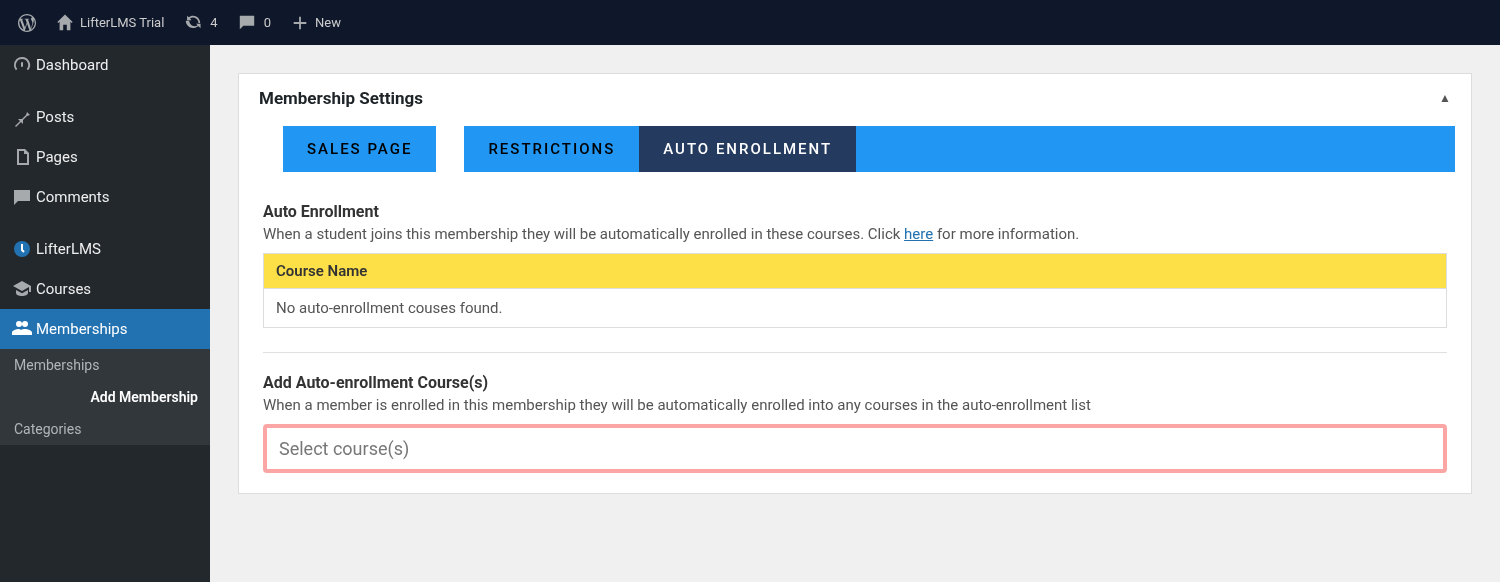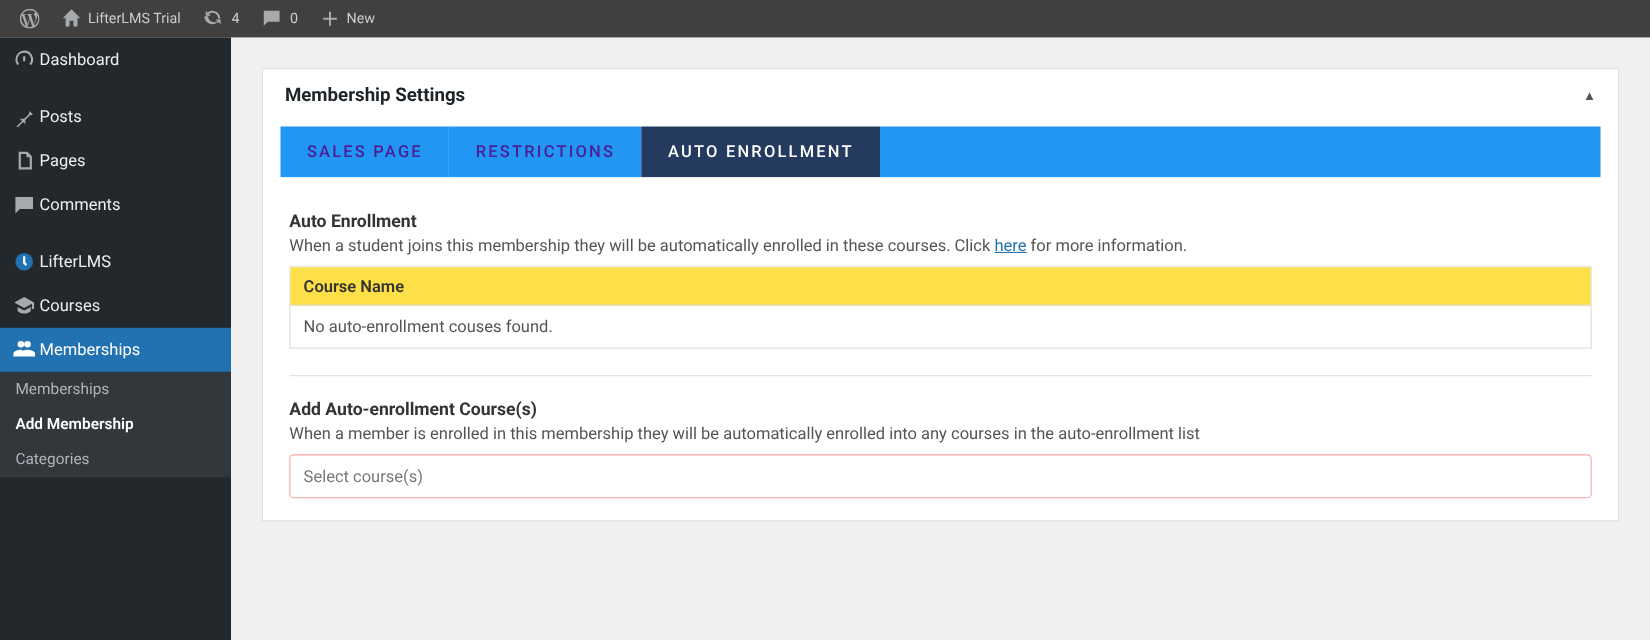--- a/index.html
+++ b/index.html
@@ -1,63 +1,63 @@
 <!DOCTYPE html>
 <html><head>
 <meta charset="utf-8">
 <style>
 * { margin: 0; padding: 0; box-sizing: border-box; }
 body { font-family: -apple-system, BlinkMacSystemFont, "Segoe UI", Roboto, sans-serif; background: #f0f0f0; width: 1500px; height: 582px; overflow: hidden; }
 
 
-.admin-bar { background: #404040; height: 34px; display: flex; align-items: center; padding: 0 8px; color: #ccc; font-size: 13px; }
+.admin-bar { background: #0f172a; height: 45px; display: flex; align-items: center; padding: 0 8px; color: #ccc; font-size: 13px; }
 .admin-bar-item { display: flex; align-items: center; gap: 6px; padding: 0 10px; height: 100%; cursor: pointer; color: #ccc; }
 .admin-bar-item svg { width: 18px; height: 18px; fill: #a7aaad; }
 .admin-bar-item span.count { color: #ccc; margin-left: 2px; }
 
 
 .wrapper { display: flex; height: calc(582px - 34px); }
 
 
 .sidebar { background: #23282d; width: 210px; flex-shrink: 0; }
 .menu-item { display: flex; align-items: center; gap: 4px; padding: 10px 12px; color: #eee; font-size: 15px; cursor: pointer; position: relative; }
 .menu-item.current { background: #2271b1; color: #fff; }
 .menu-item.current::after { content: ""; position: absolute; right: -8px; top: 50%; transform: translateY(-50%); width: 0; height: 0; border-top: 8px solid transparent; border-bottom: 8px solid transparent; border-right: 8px solid #f0f0f0; }
 .menu-item svg { width: 20px; height: 20px; fill: #a7aaad; flex-shrink: 0; }
 .menu-item.current svg { fill: #fff; }
 .separator { height: 12px; }
 .submenu { background: #32373c; }
 .submenu-item { padding: 8px 12px 8px 14px; color: #b0b5ba; font-size: 14px; cursor: pointer; }
-.submenu-item.active { color: #fff; font-weight: 600; }
+.submenu-item.active { color: #fff; font-weight: 600; text-align: right; }
 
 
 .content { flex: 1; padding: 28px 28px 0 28px; overflow: auto; }
 .metabox { background: #fff; border: 1px solid #ddd; }
 .metabox-header { display: flex; justify-content: space-between; align-items: center; padding: 14px 20px 18px 20px; }
 .metabox-title { font-size: 17px; font-weight: 700; color: #1d2327; }
 .collapse-triangle { font-size: 12px; color: #555; }
 
 .tab-nav { display: flex; margin: 0 16px; }
 .tab { padding: 14px 24px; font-size: 15px; letter-spacing: 2px; font-weight: 500; cursor: pointer; }
-.tab-inactive { background: #2196f3; color: #4c1d95; }
+.tab-inactive { background: #2196f3; color: #000000; margin-left: 28px; }
 .tab-active { background: #243a5e; color: #fff; }
 .tab-fill { background: #2196f3; flex: 1; }
 
 .tab-body { padding: 30px 16px 20px 16px; }
 .section-title { font-size: 16px; font-weight: 700; color: #333; margin-bottom: 4px; }
 .section-desc { font-size: 15px; color: #555; margin-bottom: 10px; }
 .section-desc a { color: #2271b1; text-decoration: underline; }
 
 .table { border: 1px solid #ddd; width: 100%; }
 .table-header { background: #fde047; border-bottom: 1px solid #ddd; padding: 8px 12px; font-weight: 600; color: #333; font-size: 15px; }
 .table-row { padding: 10px 12px; color: #555; font-size: 15px; }
 
 .hr { border: none; border-top: 1px solid #e0e0e0; margin: 24px 0 20px 0; }
 
-.select-box { border: 1px solid #fca5a5; border-radius: 4px; padding: 10px 12px; color: #777; font-size: 15px; cursor: pointer; background: #fff; }
+.select-box { border: 4px solid #fca5a5; border-radius: 4px; padding: 10px 12px; color: #777; font-size: 18px; cursor: pointer; background: #fff; }
 </style>
 </head>
 <body>
 
 <div class="admin-bar">
   <div class="admin-bar-item">
     <svg viewBox="0 0 20 20">
         <path d="M10 0C4.5 0 0 4.5 0 10s4.5 10 10 10 10-4.5 10-10S15.5 0 10 0zM1.5 10c0-1.2.3-2.4.7-3.4l4 11C3.5 16 1.5 13.2 1.5 10zm8.5 8.5c-.8 0-1.6-.1-2.4-.3l2.5-7.4 2.6 7.2c-.9.3-1.8.5-2.7.5zm1.2-12.5c.5 0 1-.1 1-.1.5-.1.4-.8-.1-.7 0 0-1.4.1-2.3.1-.8 0-2.2-.1-2.2-.1-.5 0-.5.7-.1.7 0 0 .4.1.9.1l1.3 3.7L7.8 15 4.6 6c.5 0 1-.1 1-.1.5-.1.4-.8-.1-.7 0 0-1.4.1-2.3.1H2.7C4.2 3 6.9 1.5 10 1.5c2.3 0 4.4.9 6 2.3h-.1c-.9 0-1.5.8-1.5 1.6 0 .7.4 1.3.9 2.1.3.6.7 1.4.7 2.5 0 .8-.3 1.7-.7 2.9l-.9 3.1-3.2-10zm6.4-.1c.6 1.2 1 2.6 1 4.1 0 3.1-1.7 5.9-4.2 7.4l2.6-7.5c.5-1.2.6-2.2.6-3v-1z"></path>
       </svg>
   </div>

